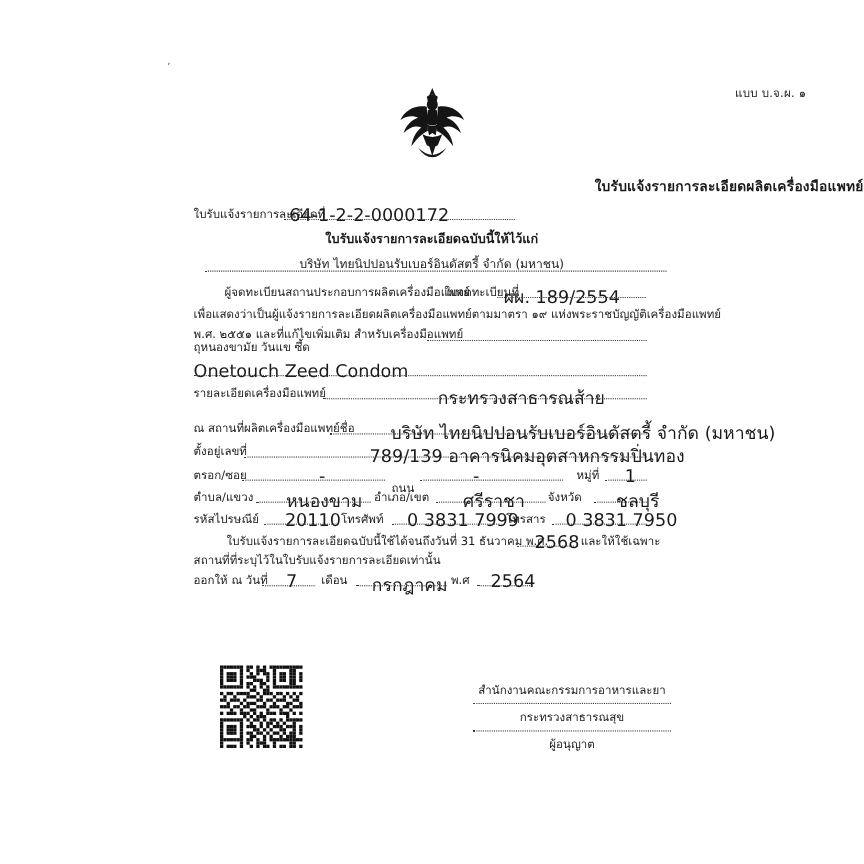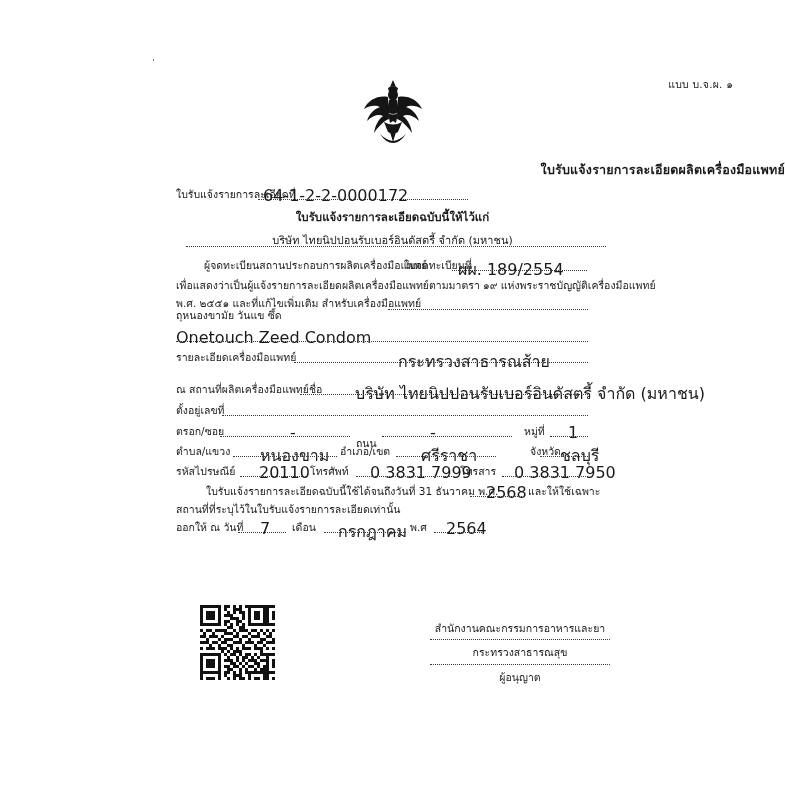--- a/index.html
+++ b/index.html
@@ -141,20 +141,21 @@
 
   <div class="abs lbl" style="left:176px; top:349px;">รายละเอียดเครื่องมือแพทย์</div>
   <div class="abs val" style="left:398px; top:349px;">กระทรวงสาธารณส้าย</div>
   <div class="abs dots" style="left:294px; top:362px; width:294px;"></div>
 
   <div class="abs lbl" style="left:176px; top:381px;">ณ สถานที่ผลิตเครื่องมือแพทย์ชื่อ</div>
   <div class="abs val" style="left:355px; top:381px;">บริษัท ไทยนิปปอนรับเบอร์อินดัสตรี้ จำกัด (มหาชน)</div>
   <div class="abs dots" style="left:300px; top:394px; width:288px;"></div>
 
   <div class="abs lbl" style="left:176px; top:402px;">ตั้งอยู่เลขที่</div>
+  <div class="abs val" style="left:336px; top:402px;">789/139 อาคารนิคมอุตสาหกรรมปิ่นทอง</div>
   <div class="abs dots" style="left:222px; top:415px; width:366px;"></div>
 
   <div class="abs lbl" style="left:176px; top:423px;">ตรอก/ซอย</div>
   <div class="abs val" style="left:290px; top:423px;">-</div>
   <div class="abs dots" style="left:220px; top:436px; width:130px;"></div>
 
   <div class="abs lbl" style="left:356px; top:435px;">ถนน</div>
   <div class="abs val" style="left:430px; top:423px;">-</div>
   <div class="abs dots" style="left:382px; top:436px; width:130px;"></div>
 
@@ -163,21 +164,21 @@
   <div class="abs dots" style="left:550px; top:436px; width:38px;"></div>
 
   <div class="abs lbl" style="left:176px; top:443px;">ตำบล/แขวง</div>
   <div class="abs val" style="left:260px; top:443px;">หนองขาม</div>
   <div class="abs dots" style="left:233px; top:456px; width:104px;"></div>
 
   <div class="abs lbl" style="left:340px; top:443px;">อำเภอ/เขต</div>
   <div class="abs val" style="left:421px; top:443px;">ศรีราชา</div>
   <div class="abs dots" style="left:396px; top:456px; width:100px;"></div>
 
-  <div class="abs lbl" style="left:498px; top:443px;margin-left:32px;">จังหวัด</div>
+  <div class="abs lbl" style="left:498px; top:443px;">จังหวัด</div>
   <div class="abs val" style="left:560px; top:443px;">ชลบุรี</div>
   <div class="abs dots" style="left:540px; top:456px; width:48px;"></div>
 
   <div class="abs lbl" style="left:176px; top:463px;">รหัสไปรษณีย์</div>
   <div class="abs val" style="left:259px; top:463px;">20110</div>
   <div class="abs dots" style="left:240px; top:476px; width:66px;"></div>
 
   <div class="abs lbl" style="left:310px; top:463px;">โทรศัพท์</div>
   <div class="abs val" style="left:370px; top:463px;">0 3831 7999</div>
   <div class="abs dots" style="left:356px; top:476px; width:98px;"></div>

